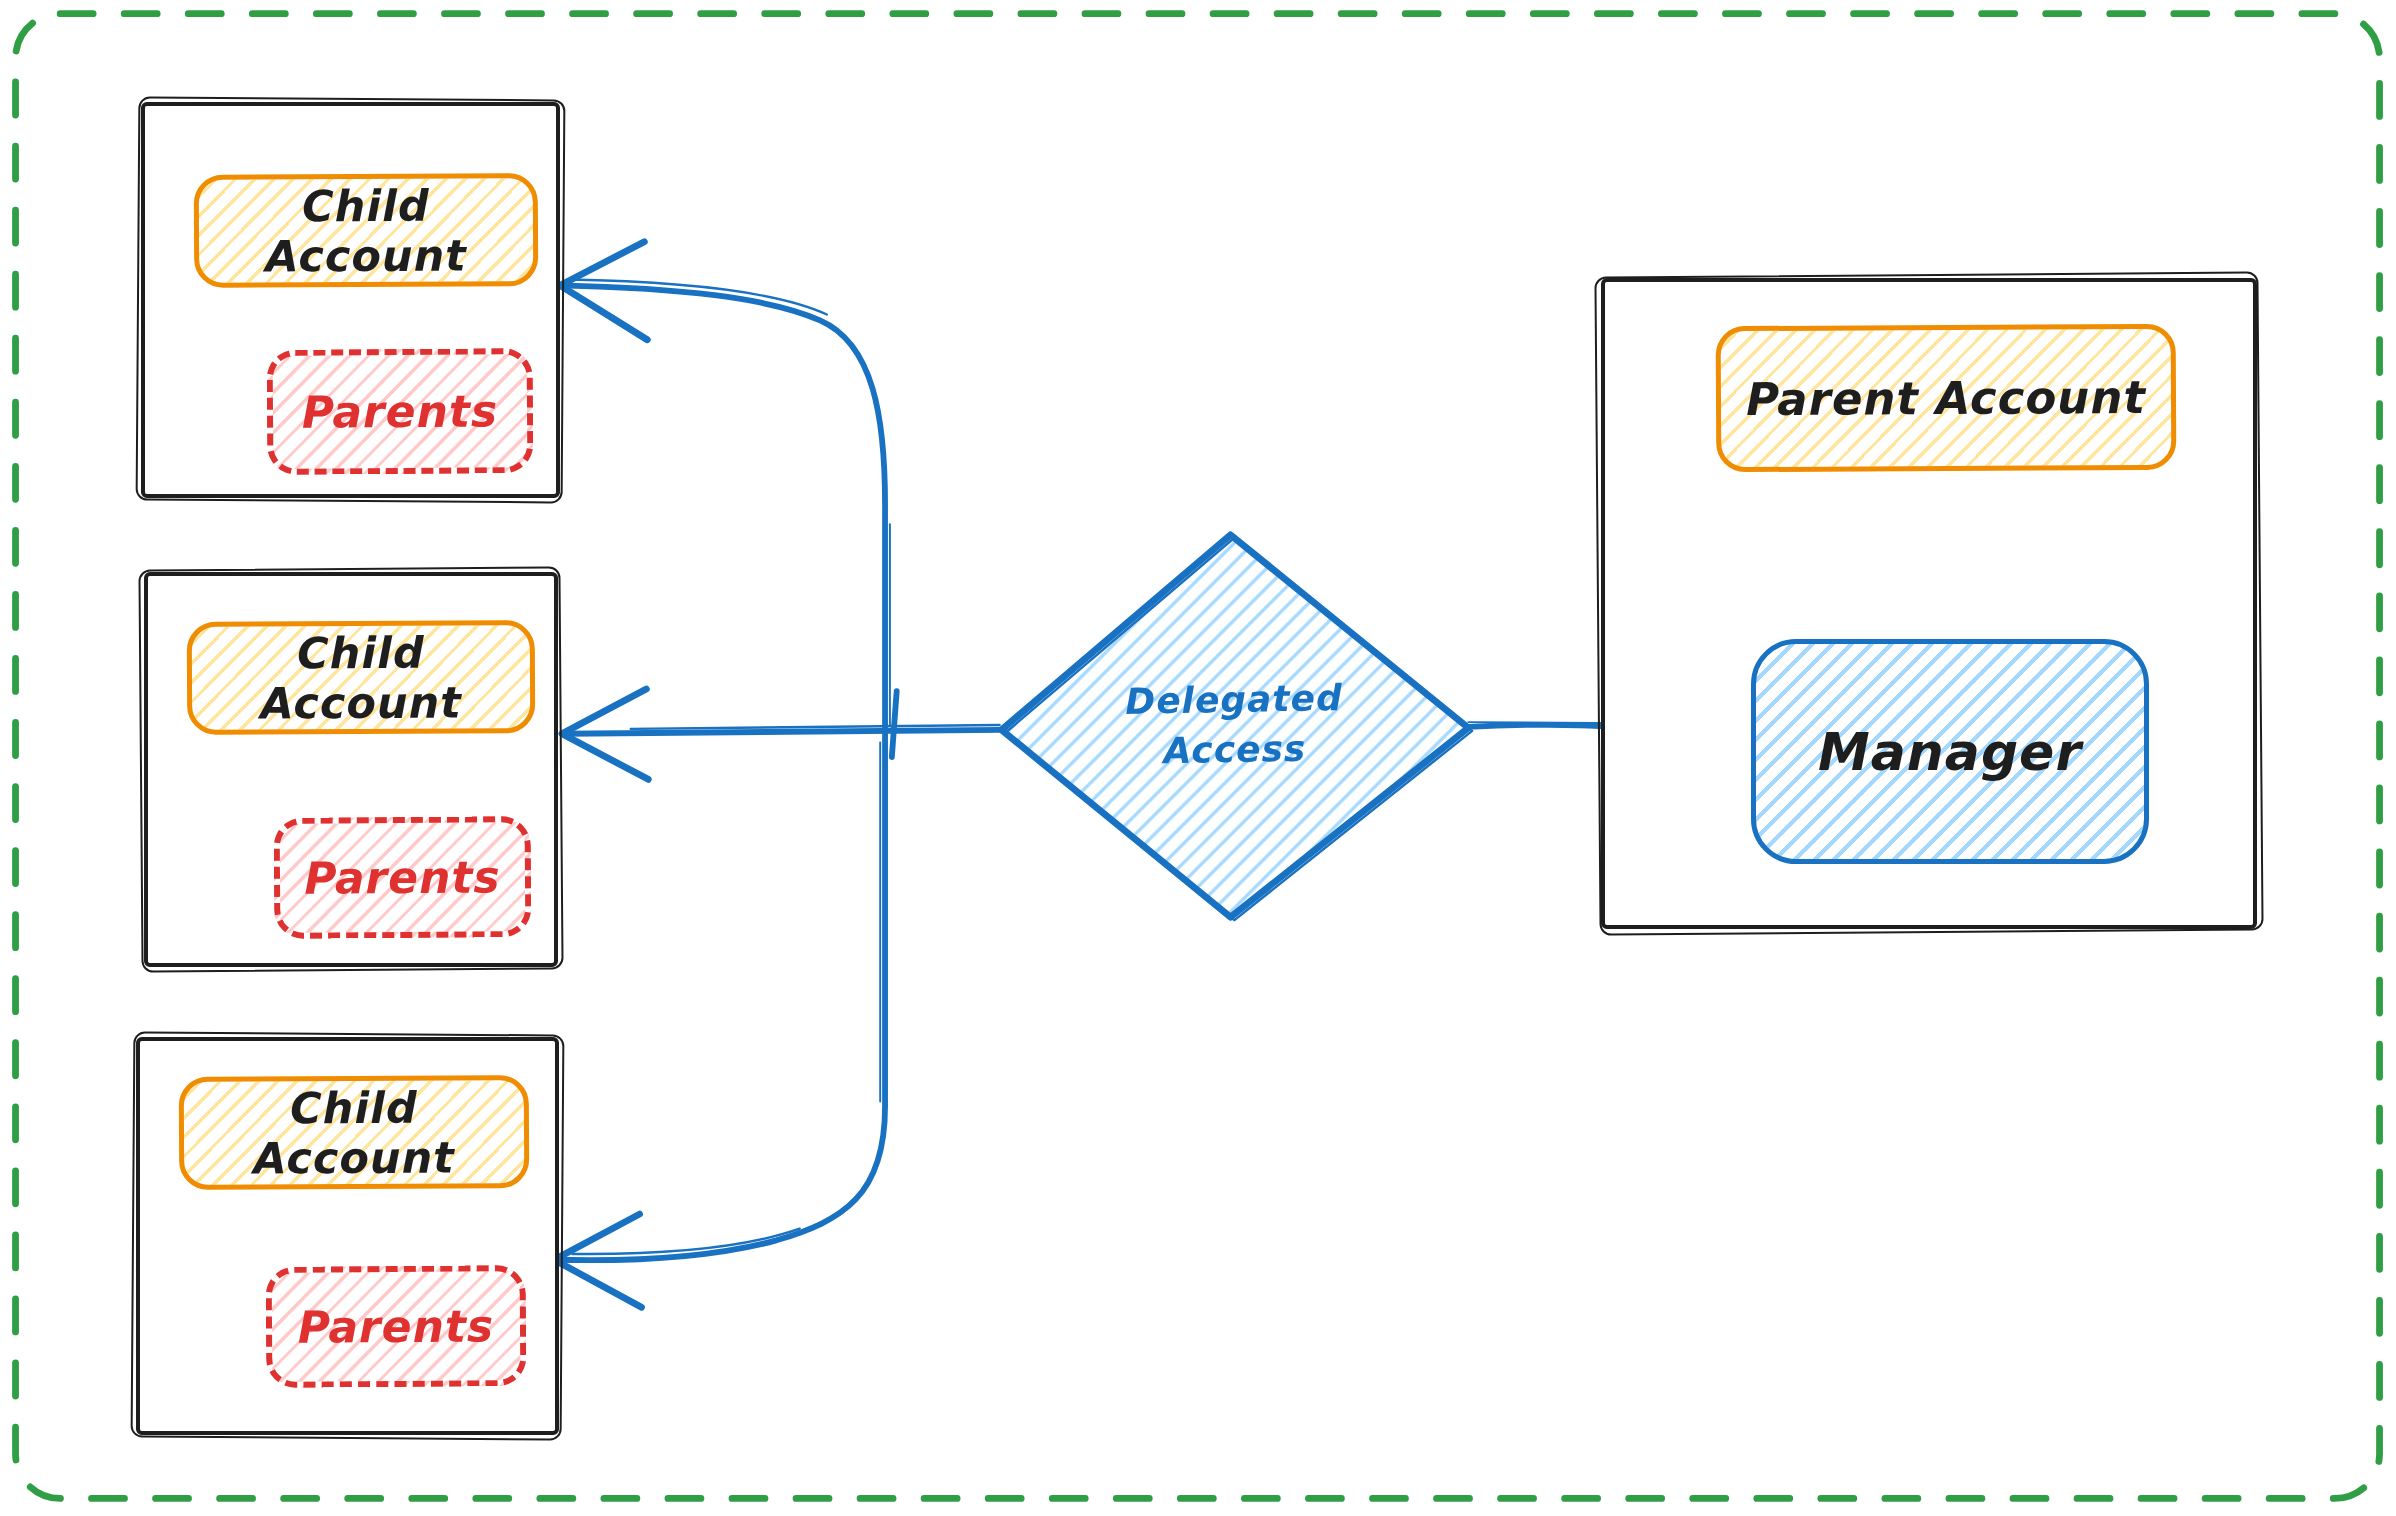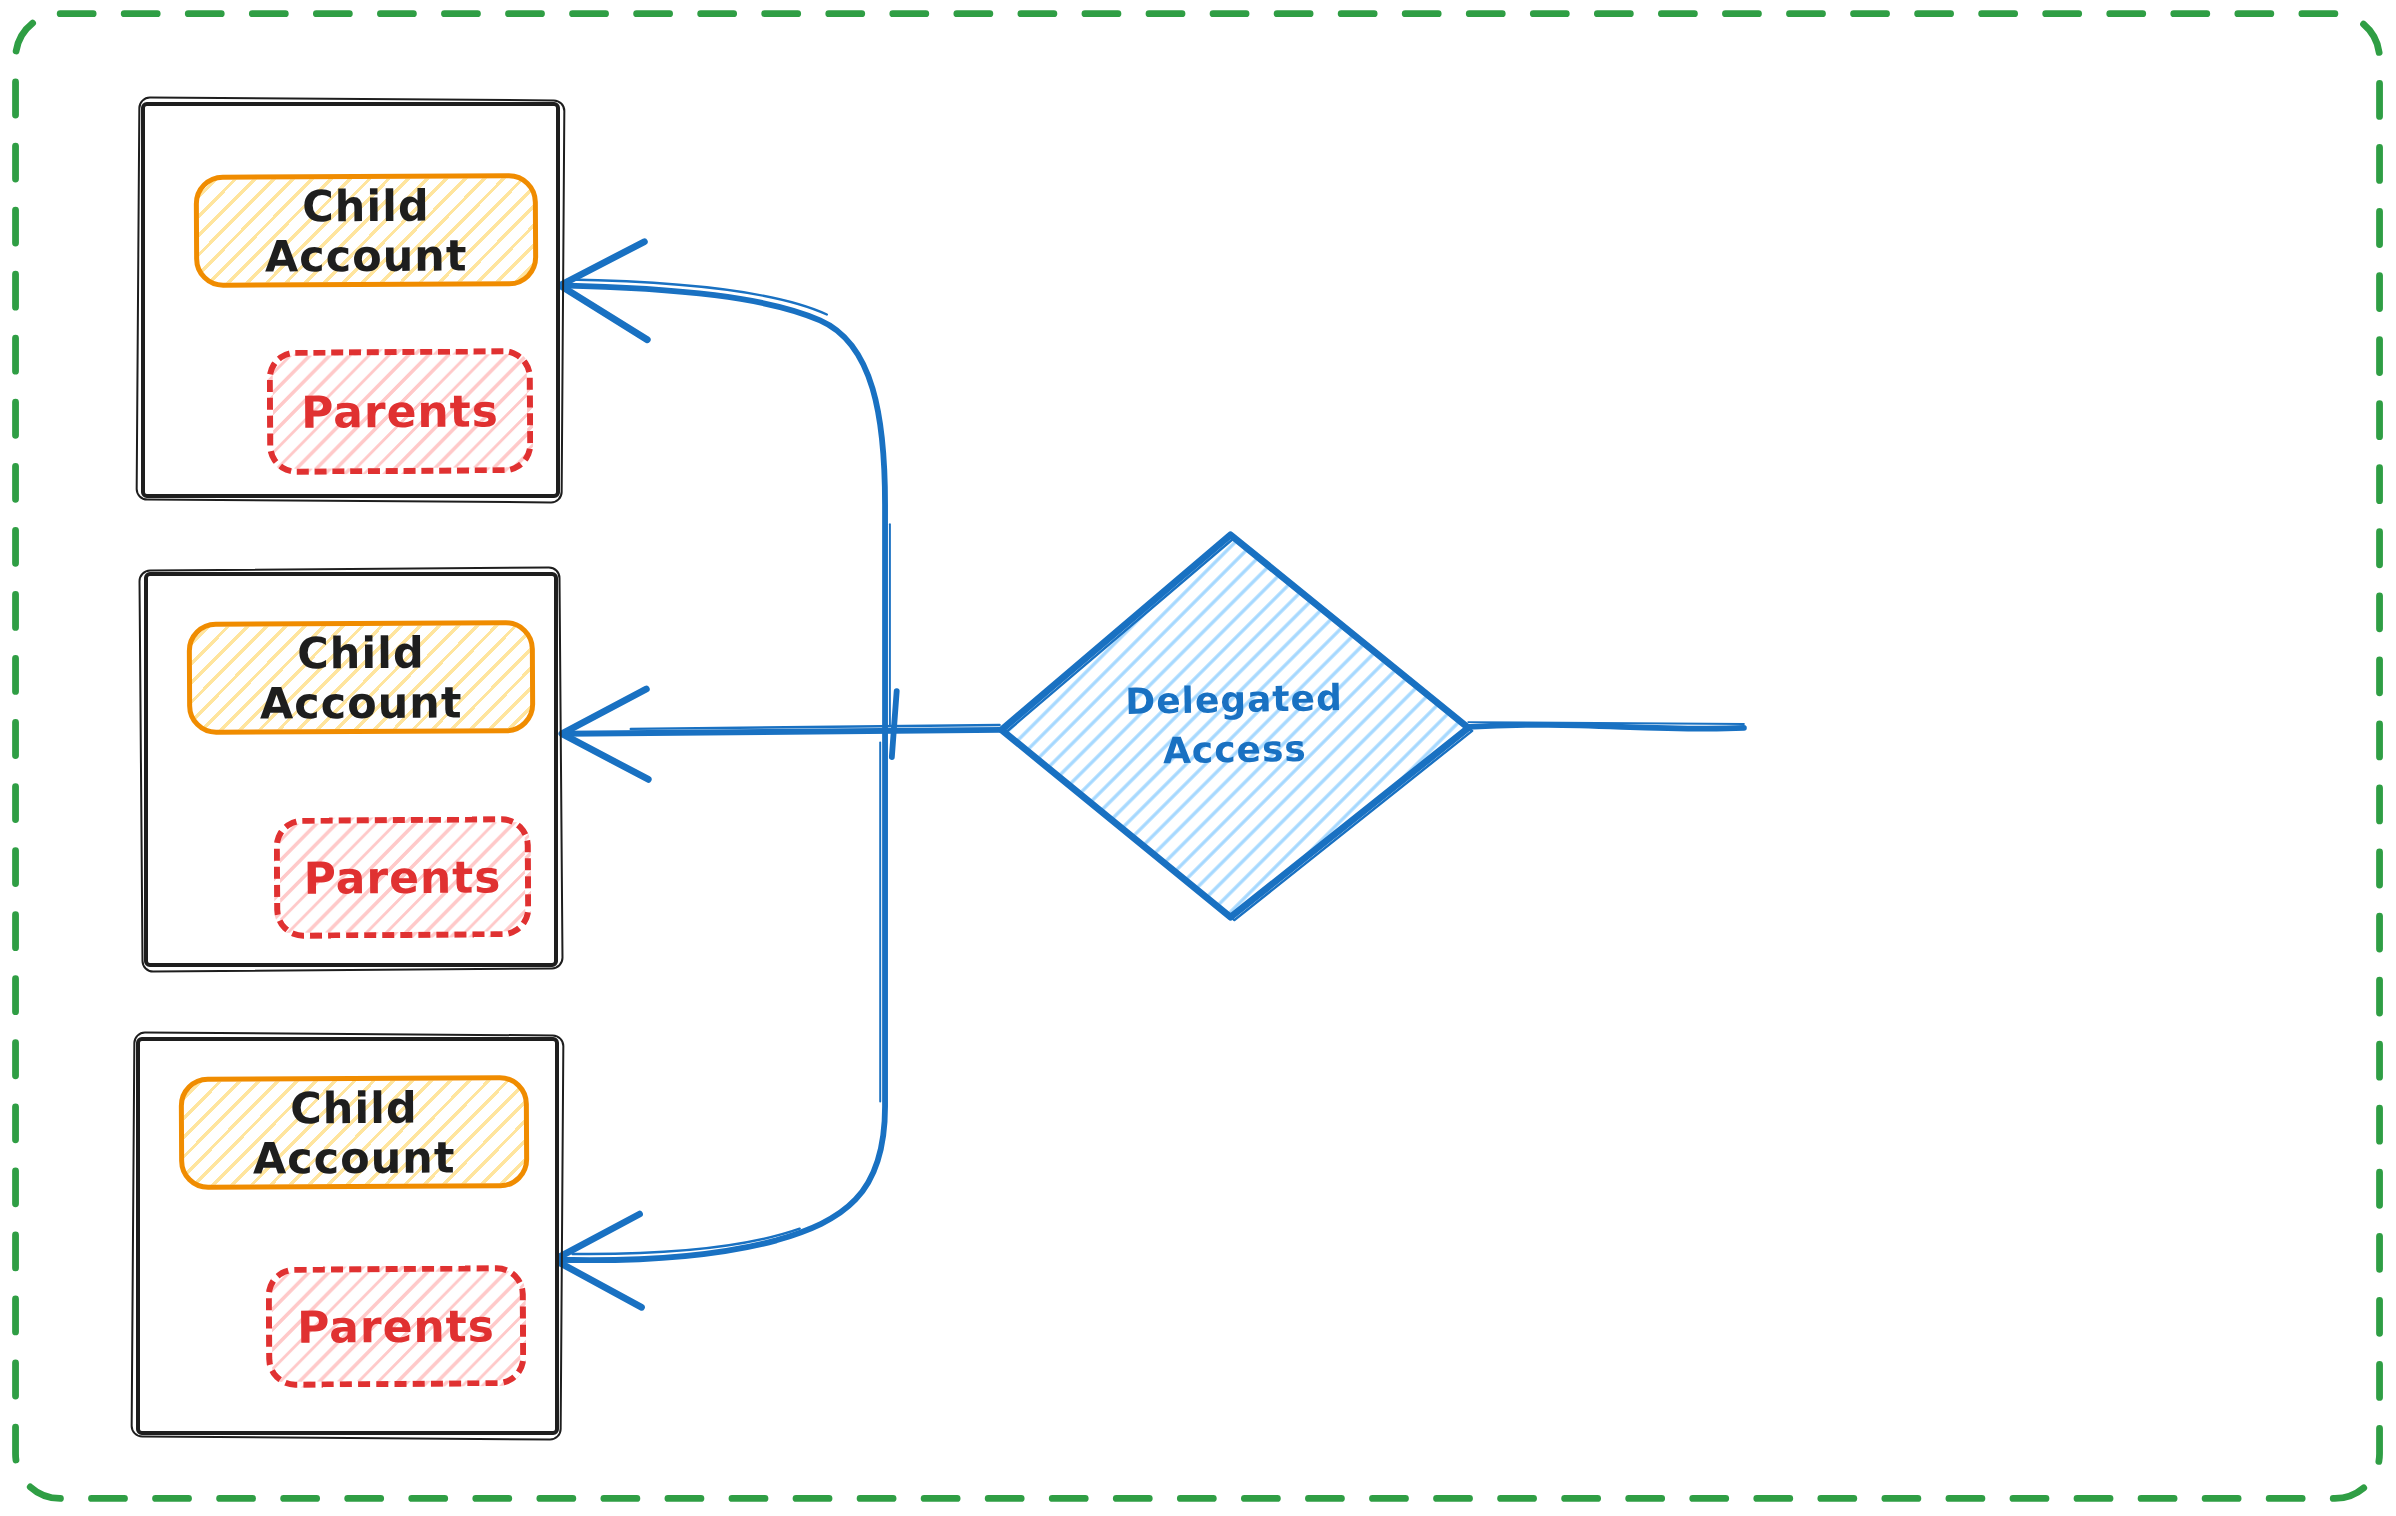--- a/index.html
+++ b/index.html
@@ -1,18 +1,18 @@
 <!DOCTYPE html>
 <html><head>
 <meta charset="utf-8">
 <style>
   html,body{margin:0;padding:0;background:#ffffff;}
   .stage{
     position:relative;width:2397px;height:1517px;background:#ffffff;overflow:hidden;
-    font-family:"DejaVu Sans","Liberation Sans",sans-serif;color:#1e1e1e;
+    font-family:"DejaVu Sans","Liberation Sans",sans-serif;color:#1e1e1e;font-style:italic;
   }
   .layer{position:absolute;left:0;top:0;}
 
   
   .sketchbox{
     position:absolute;background:#ffffff;border:4.9px solid #1e1e1e;border-radius:5.8px;
   }
   .sketchbox::before{
     content:"";position:absolute;inset:-7.8px;border:2.9px solid #1e1e1e;border-radius:11.6px;
     transform:rotate(.4deg);pointer-events:none;
@@ -107,20 +107,28 @@
 
   <div class="sketchbox" style="left:136px;top:1037px;width:415px;height:390px">
     <div class="pill pill-orange" style="left:39px;top:35px;width:340px;height:103px">
       <span>Child Account</span>
     </div>
     <div class="pill pill-red" style="left:126px;top:225px;width:248px;height:109px">
       <span>Parents</span>
     </div>
   </div>
 
+  <div class="sketchbox alt" style="left:1601px;top:278px;width:648px;height:643px">
+    <div class="pill pill-orange" style="left:111px;top:43px;width:450px;height:136px;font-size:45px">
+      <span>Parent Account</span>
+    </div>
+    <div class="pill pill-blue" style="left:146px;top:357px;width:388px;height:215px">
+      <span>Manager</span>
+    </div>
+  </div>
 
   <div class="diamond-label">
     <div>Delegated</div>
     <div>Access</div>
   </div>
 
 </div>
 
 
 </body></html>

